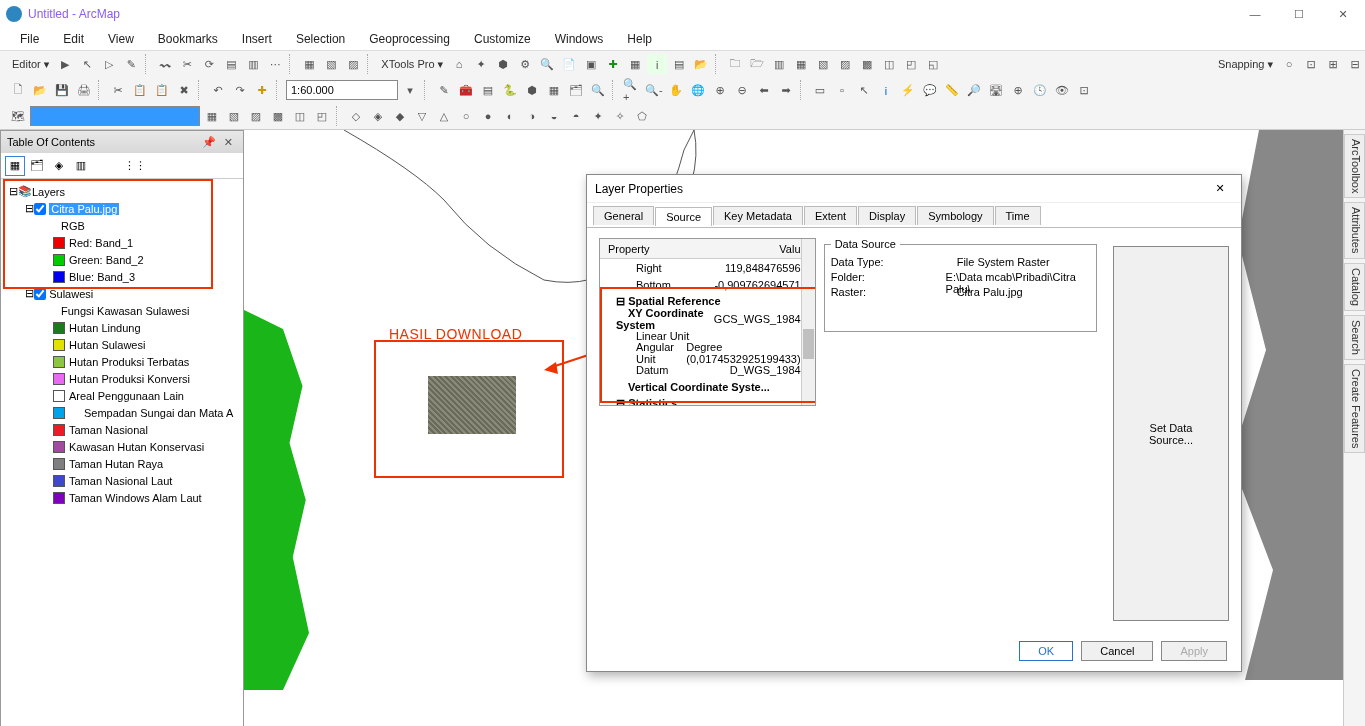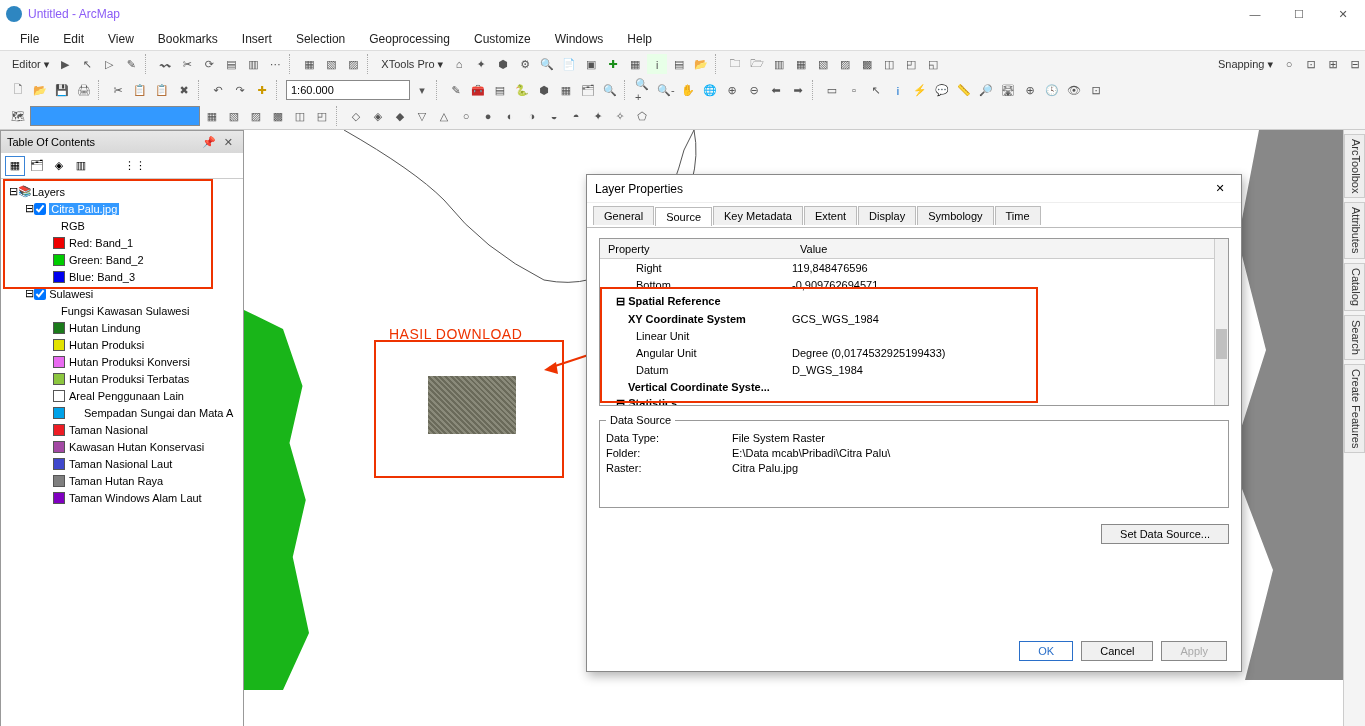--- a/index.html
+++ b/index.html
@@ -49,21 +49,21 @@
 .vtab { writing-mode: vertical-rl; text-orientation: mixed; padding: 4px 2px; background:#eee; border:1px solid #ccc; font-size:11px; color:#333;}
 
 
 .dialog { position: absolute; left: 586px; top: 174px; width: 656px; height: 498px; background: #fff; border: 1px solid #888; box-shadow: 2px 4px 10px rgba(0,0,0,0.3); display:flex; flex-direction:column; }
 .dhead { height: 28px; display:flex; align-items:center; padding:0 8px; background:#fff; border-bottom: 1px solid #eee; }
 .dhead .dtitle { font-size: 12px; }
 .dhead .dx { margin-left:auto; width: 26px; height: 20px; display:flex; align-items:center; justify-content:center; }
 .dtabs { display:flex; padding-left: 6px; height: 24px; align-items:center; }
 .dtab { padding: 3px 10px; border:1px solid #bbb; border-bottom: none; background:#f0f0f0; margin-right: 1px; font-size:11px; }
 .dtab.active { background:#fff; position:relative; top:1px; }
-.dbody { flex:1; border-top:1px solid #bbb; padding: 10px 12px; display:flex; flex-direction:column; gap:8px; }
+.dbody { flex:1; border-top:1px solid #bbb; padding: 10px 12px; display:flex; flex-direction:row; gap:8px; }
 .propgrid { border:1px solid #999; height: 168px; position:relative; overflow:hidden; }
 .pgh { display:flex; background:#f4f4f4; height:20px; align-items:center; border-bottom:1px solid #ccc; }
 .pgh .col { padding: 0 8px; font-size:11px; }
 .pgh .c1 { width: 192px; }
 .pgrows { position:absolute; top:20px; left:0; right:14px; bottom:0; overflow:hidden; }
 .pgrow { display:flex; height:17px; align-items:center; }
 .pgrow .c1 { width: 192px; padding-left: 16px; font-size:11px; }
 .pgrow .c1b { font-weight:bold; }
 .pgrow .c1c { padding-left: 36px; }
 .pgrow .c2 { font-size:11px; }
@@ -167,21 +167,21 @@
     <div class="tsep"></div>
     <div class="tbtn">✂</div>
     <div class="tbtn">📋</div>
     <div class="tbtn">📋</div>
     <div class="tbtn">✖</div>
     <div class="tsep"></div>
     <div class="tbtn">↶</div>
     <div class="tbtn">↷</div>
     <div class="tbtn" style="color:#c90">✚</div>
     <div class="tsep"></div>
-    <span class="combo" style="width:124px">1:60.000</span>
+    <span class="combo" style="width:112px">1:60.000</span>
     <div class="tbtn">▾</div>
     <div class="tsep"></div>
     <div class="tbtn">✎</div>
     <div class="tbtn">🧰</div>
     <div class="tbtn">▤</div>
     <div class="tbtn">🐍</div>
     <div class="tbtn">⬢</div>
     <div class="tbtn">▦</div>
     <div class="tbtn">🗂</div>
     <div class="tbtn">🔍</div>
@@ -275,53 +275,53 @@
       <div class="tnode" style="padding-left:56px">
           <span>Fungsi Kawasan Sulawesi</span>
         </div>
       <div id="classes">
           <div class="tnode" style="padding-left: 48px;">
             <span class="sw" style="background:#1b7a1b"></span>
             <span>Hutan Lindung</span>
           </div>
           <div class="tnode" style="padding-left: 48px;">
             <span class="sw" style="background:#e2e200"></span>
-            <span>Hutan Produksi</span>
+            <span>Hutan Sulawesi</span>
+          </div>
+          <div class="tnode" style="padding-left: 48px;">
+            <span class="sw" style="background:#8cc63f"></span>
+            <span>Hutan Produksi Terbatas</span>
           </div>
           <div class="tnode" style="padding-left: 48px;">
             <span class="sw" style="background:#e86af0"></span>
             <span>Hutan Produksi Konversi</span>
-          </div>
-          <div class="tnode" style="padding-left: 48px;">
-            <span class="sw" style="background:#8cc63f"></span>
-            <span>Hutan Produksi Terbatas</span>
           </div>
           <div class="tnode" style="padding-left: 48px;">
             <span class="sw" style="background:#ffffff"></span>
             <span>Areal Penggunaan Lain</span>
           </div>
           <div class="tnode" style="padding-left: 48px; gap: 15px;">
             <span class="sw" style="background:#00a2e8"></span>
             <span>Sempadan Sungai dan Mata A</span>
           </div>
           <div class="tnode" style="padding-left: 48px;">
             <span class="sw" style="background:#ed1c24"></span>
             <span>Taman Nasional</span>
           </div>
           <div class="tnode" style="padding-left: 48px;">
             <span class="sw" style="background:#a349a4"></span>
             <span>Kawasan Hutan Konservasi</span>
           </div>
           <div class="tnode" style="padding-left: 48px;">
+            <span class="sw" style="background:#7f7f7f"></span>
+            <span>Taman Hutan Raya</span>
+          </div>
+          <div class="tnode" style="padding-left: 48px;">
             <span class="sw" style="background:#3f48cc"></span>
             <span>Taman Nasional Laut</span>
-          </div>
-          <div class="tnode" style="padding-left: 48px;">
-            <span class="sw" style="background:#7f7f7f"></span>
-            <span>Taman Hutan Raya</span>
           </div>
           <div class="tnode" style="padding-left: 48px;">
             <span class="sw" style="background:#8000c0"></span>
             <span>Taman Windows Alam Laut</span>
           </div>
         </div>
     </div>
   </div>
 
   <div class="mapview">

